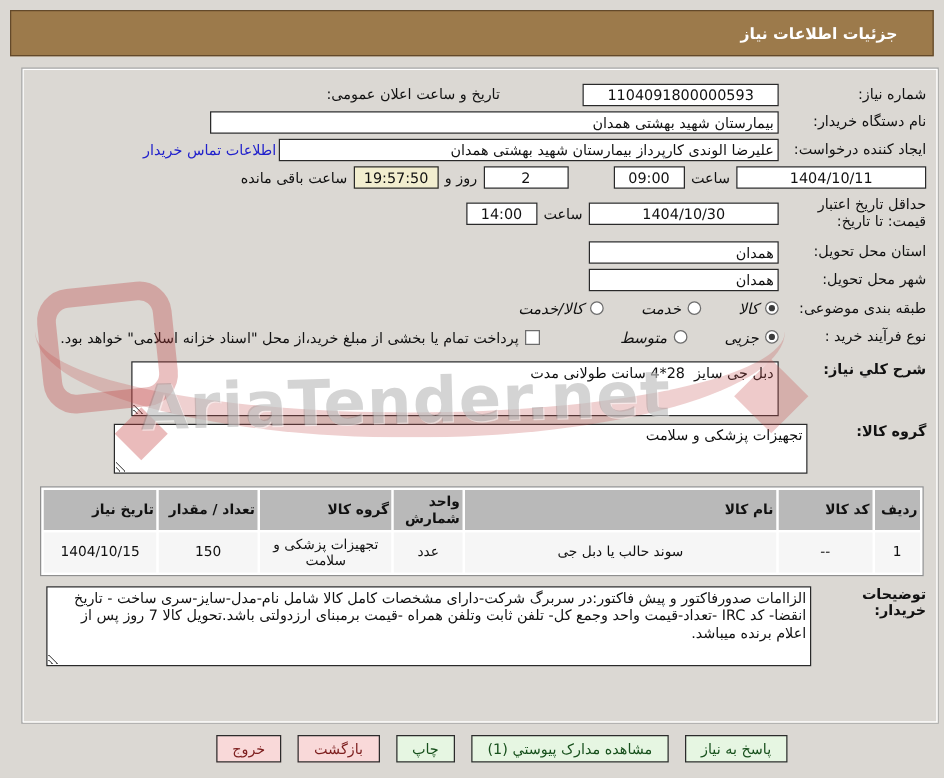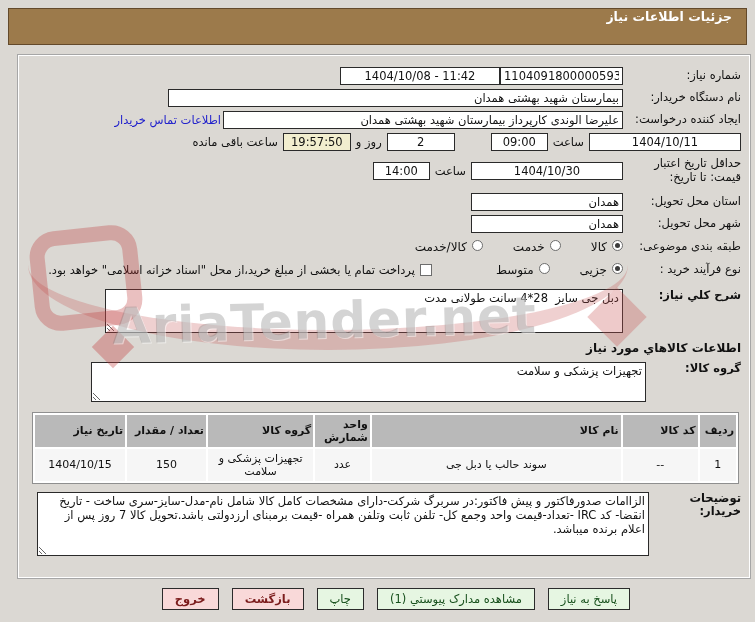--- a/index.html
+++ b/index.html
@@ -5,21 +5,21 @@
   * { box-sizing: border-box; margin: 0; padding: 0; }
   body { background:#d9d6d1; }
   .screen{
     position:relative; width:755px; height:622px; overflow:hidden;
     background:#dbd8d3; direction:rtl;
     font-family:"DejaVu Sans", sans-serif; font-size:12px; color:#111;
   }
   .titlebar{
     position:absolute; top:8px; right:8px; left:8px; height:37px;
     background:#9c7a4b; border:1px solid #63492a; color:#fff;
-    display:flex; align-items:flex-start; padding-right:14px;
+    display:flex; align-items:center; padding-right:28px;
     font-size:12.5px; font-weight:600;
   }
   .panel{
     position:absolute; top:55px; right:5px; left:18px; bottom:44px;
     border:1px solid #ffffff; box-shadow:0 0 0 1px #a6a6a6;
     padding:11px 8px 0 8px;
   }
   .frow{ display:flex; align-items:center; margin-bottom:4px; }
   .frow.top{ align-items:flex-start; }
   .lbl{ width:118px; flex:none; padding-left:6px; font-size:11.5px; line-height:1.2; }
@@ -31,21 +31,21 @@
   .inp.ctr{ text-align:center; direction:ltr; }
   .ta{
     border:1px solid #2a2a2a; background:#fff; font-family:inherit;
     font-size:11.5px; padding:1px 3px; color:#111; resize:both; direction:rtl;
   }
   .mini{ font-size:11.5px; margin:0 5px; }
   .timebox{ width:57px; }
   .numbox{ width:68px; }
   .beige{ background:#f2eecf; }
   .link{ color:#2121cc; font-size:11.5px; margin-right:2px; cursor:pointer; }
-  .opt{ display:flex; align-items:flex-start; margin-left:30px; cursor:default; }
+  .opt{ display:flex; align-items:center; margin-left:30px; cursor:default;font-style:italic; }
   .radio{
     width:11px; height:11px; border:1px solid #6d6d6d; border-radius:50%;
     background:#fff; margin-left:5px; flex:none; position:relative;
   }
   .radio.checked::after{
     content:""; position:absolute; inset:2px; border-radius:50%; background:#3c3c3c;
   }
   .cbx{
     width:12px; height:12px; border:1px solid #6d6d6d; background:#fff;
     margin-left:5px; flex:none;
@@ -60,21 +60,21 @@
   table.goods th{ background:#b9b9b9; font-weight:bold; padding:3px 2px; text-align:right; }
   table.goods td{ background:#f6f6f6; padding:3px 2px; text-align:center; }
   .btnrow{
     position:absolute; bottom:12px; right:125px; display:flex; gap:13px; direction:rtl;
   }
   .btn{
     height:22px; border:1px solid #2b2b2b; font-family:inherit; font-size:11.5px;
     padding:2px 12px; cursor:pointer; white-space:nowrap;
   }
   .btn.green{ background:#e6f6e2; color:#17501c; }
-  .btn.pink{ background:#f9d9d9; color:#7c1d1d;font-weight:bold; }
+  .btn.pink{ background:#f9d9d9; color:#7c1d1d; }
   
   .wm{ position:absolute; pointer-events:none; }
   .wm-text{
     top:292px; left:112px; font-size:50px; font-weight:bold; letter-spacing:1px;
     color:rgba(125,125,125,0.33); transform:rotate(-1.5deg); direction:ltr;
     text-shadow:1px 1px 0 rgba(255,255,255,0.5);
   }
   .wm-swoosh{
     top:180px; left:28px; width:600px; height:170px; border-radius:50%;
     border-bottom:20px solid rgba(198,85,85,0.28);
@@ -98,22 +98,22 @@
 <div class="screen">
 
   <div class="titlebar">
     <span>جزئیات اطلاعات نیاز</span>
   </div>
 
   <div class="panel">
 
     <div class="frow">
       <span class="lbl">شماره نیاز:</span>
-      <input class="inp ctr" style="width: 123px;" readonly="" value="1104091800000593">
-      <input class="inp ctr" style="width: 160px;" readonly="" value="1404/10/08 - 11:42">
+      <input class="inp ctr" style="width: 157px;" readonly="" value="1104091800000593">
+      <span class="lbl" style="width:auto; margin-right:66px">تاریخ و ساعت اعلان عمومی:</span>
     </div>
 
     <div class="frow">
       <span class="lbl">نام دستگاه خریدار:</span>
       <input class="inp" style="width: 455px;" readonly="" value="بیمارستان شهید بهشتی همدان">
     </div>
 
     <div class="frow">
       <span class="lbl">ایجاد کننده درخواست:</span>
       <input class="inp" style="width: 400px;" readonly="" value="علیرضا الوندی کارپرداز بیمارستان شهید بهشتی همدان">
@@ -179,21 +179,20 @@
         <span class="cbx"></span>
         <span>پرداخت تمام یا بخشی از مبلغ خرید،از محل "اسناد خزانه اسلامی" خواهد بود.</span>
       </span>
     </div>
 
     <div class="frow top" style="margin-bottom:6px">
       <span class="lbl b">شرح کلي نیاز:</span>
       <textarea class="ta" style="width: 518px; height: 44px;" readonly="">دبل جی سایز  28*4 سانت طولانی مدت</textarea>
     </div>
 
-    <div class="sect-head">اطلاعات کالاهاي مورد نیاز</div>
 
     <div class="frow top" style="margin-bottom:10px">
       <span class="lbl b" style="width:95px">گروه کالا:</span>
       <textarea class="ta" style="width: 555px; height: 40px;" readonly="">تجهیزات پزشکی و سلامت</textarea>
     </div>
 
     <table class="goods">
       <thead>
         <tr>
           <th style="width:36px">ردیف</th>

